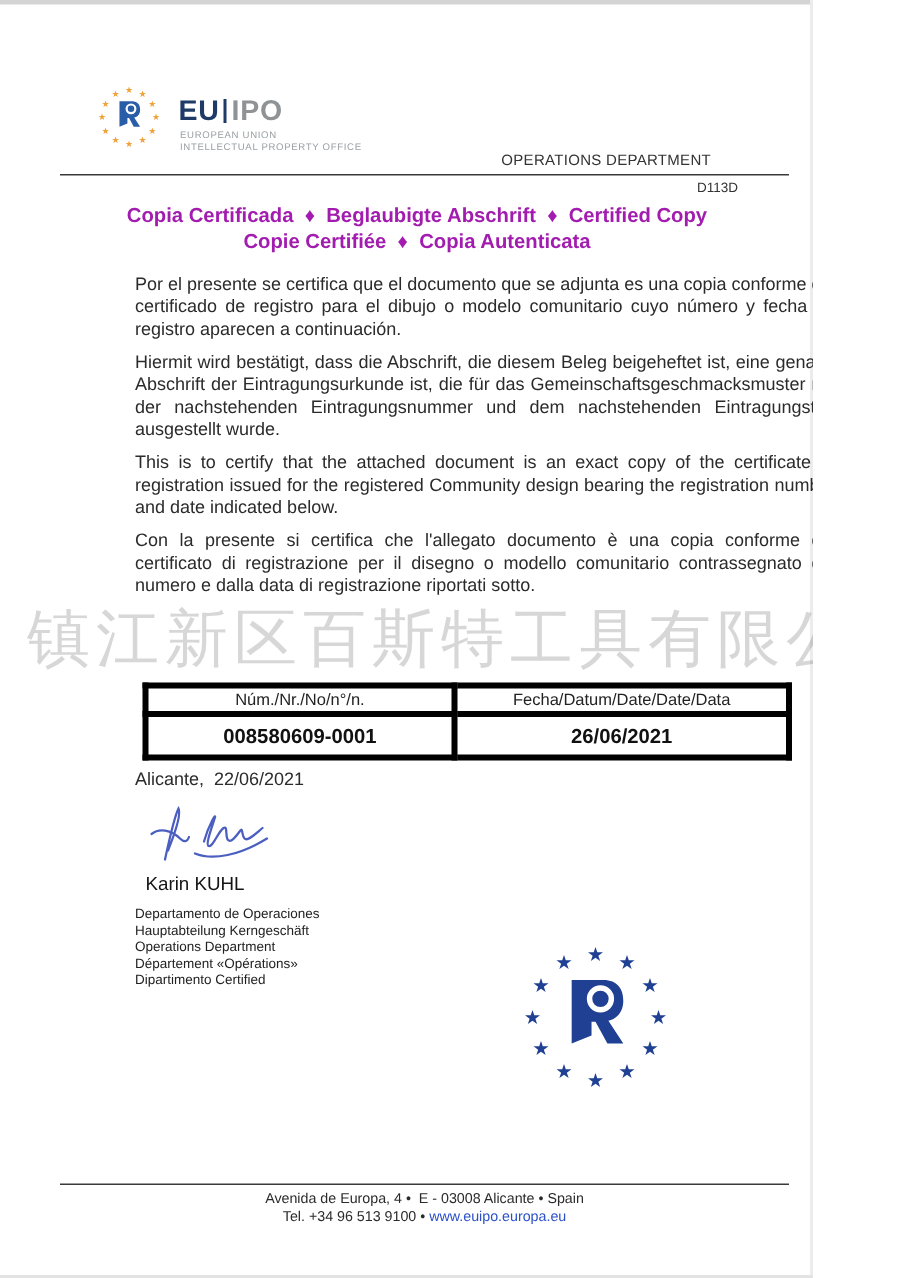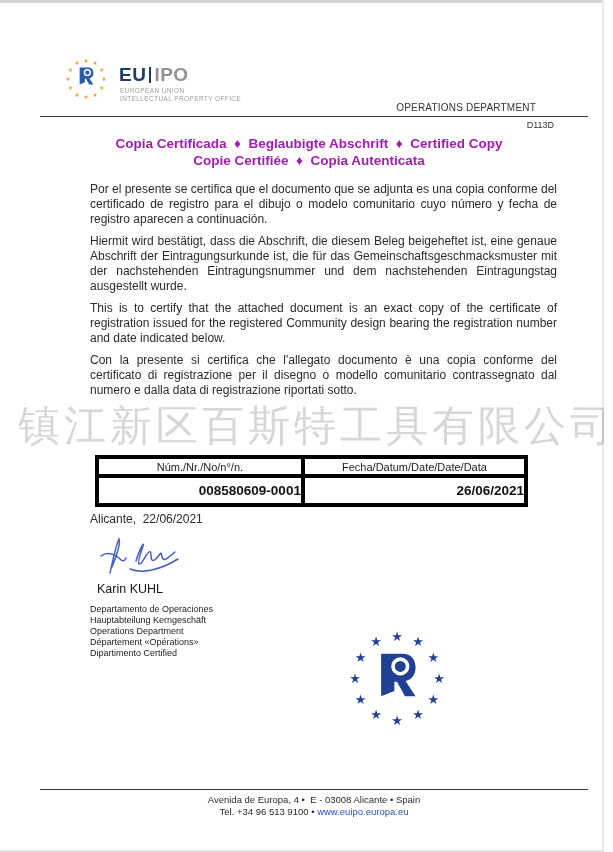--- a/index.html
+++ b/index.html
@@ -1,18 +1,18 @@
 <!DOCTYPE html>
 <html><head>
 <meta charset="utf-8">
 <style>
   * { margin:0; padding:0; box-sizing:border-box; }
   html,body { background:#ffffff; }
   body { font-family:"Liberation Sans", sans-serif; color:#222; }
-  .page { position:relative; width:604px; height:852px; background:#fff; overflow:hidden; }
+  .page { position:relative; width:542px; height:852px; background:#fff; overflow:hidden; }
 
   .edge-top { position:absolute; left:0; top:0; right:0; height:3px; background:#d4d4d4; }
   .edge-right { position:absolute; right:0; top:0; bottom:0; width:2px; background:#ececec; }
   .edge-bottom { position:absolute; left:0; bottom:0; right:0; height:2px; background:#e3e3e3; }
 
   
   .logo-block { position:absolute; left:62px; top:56px; width:260px; height:52px; }
   .logo-stars { position:absolute; left:0; top:0; width:48px; height:46px; --r:18px; }
   .logo-stars .star { color:#f0a23a; font-size:6px; }
   .logo-r-small { position:absolute; left:16px; top:11px; }
@@ -35,21 +35,21 @@
   .body-text { position:absolute; left:90px; width:467px; top:182px; }
   .body-text p { font-size:12px; line-height:15px; text-align:justify; color:#2b2b2b; margin-bottom:7px; }
 
   
   .watermark { position:absolute; left:18px; top:398px; width:640px; font-size:42px; letter-spacing:4px; color:#bdbdbd; opacity:.6; white-space:nowrap; z-index:6; pointer-events:none; mix-blend-mode:multiply; font-family:sans-serif; }
 
   
   .cert-table { position:absolute; left:95px; top:455px; width:433px; border-collapse:collapse; }
   .cert-table th, .cert-table td { border:4px solid #000000; text-align:center; }
   .cert-table th { font-size:11px; font-weight:normal; height:19px; color:#222; }
-  .cert-table td { font-size:13.5px; font-weight:bold; height:29px; color:#111;text-align:right; }
+  .cert-table td { font-size:13.5px; font-weight:bold; height:29px; color:#111; }
   .cert-table th:first-child, .cert-table td:first-child { width:48%; }
 
   
   .place-date { position:absolute; left:90px; top:512px; font-size:12px; color:#2b2b2b; white-space:pre; }
   .signature { position:absolute; left:90px; top:531px; }
   .signer-name { position:absolute; left:97px; top:582px; font-size:12.5px; font-weight:normal; color:#141414; }
   .departments { position:absolute; left:90px; top:604px; font-size:9px; line-height:11px; color:#222; }
 
   
   .seal { position:absolute; left:342px; top:623px; width:110px; height:110px; --r:42px; }

